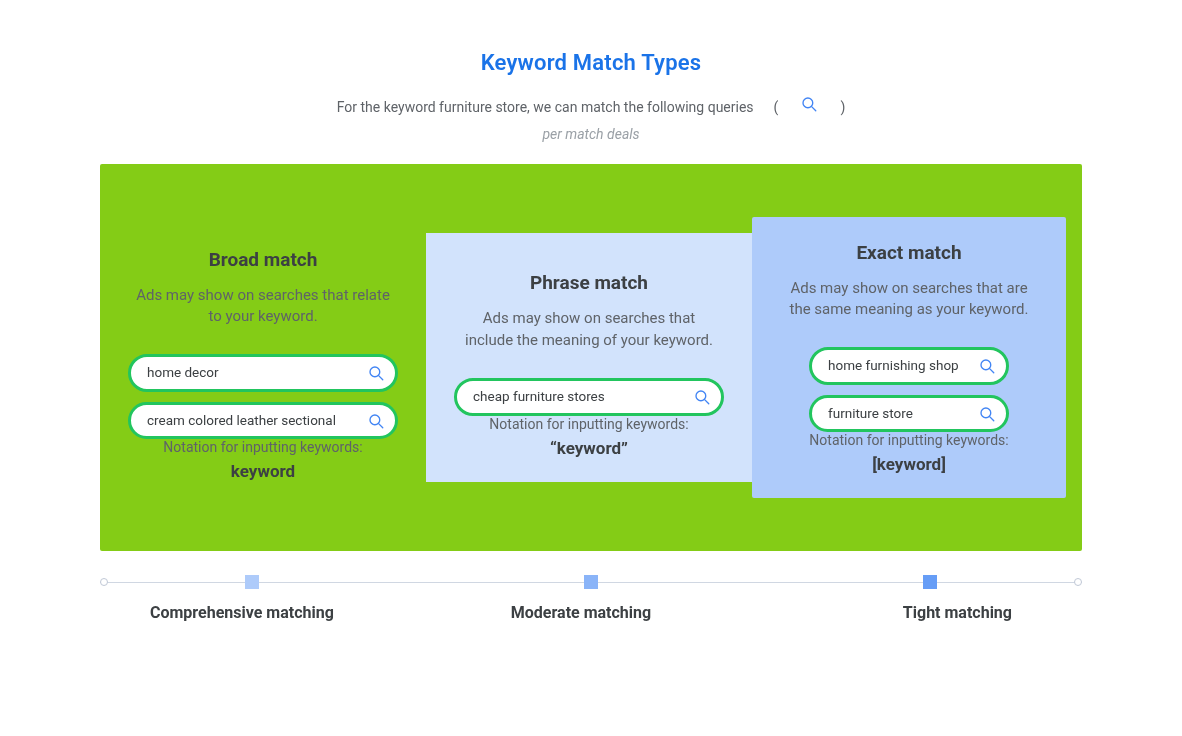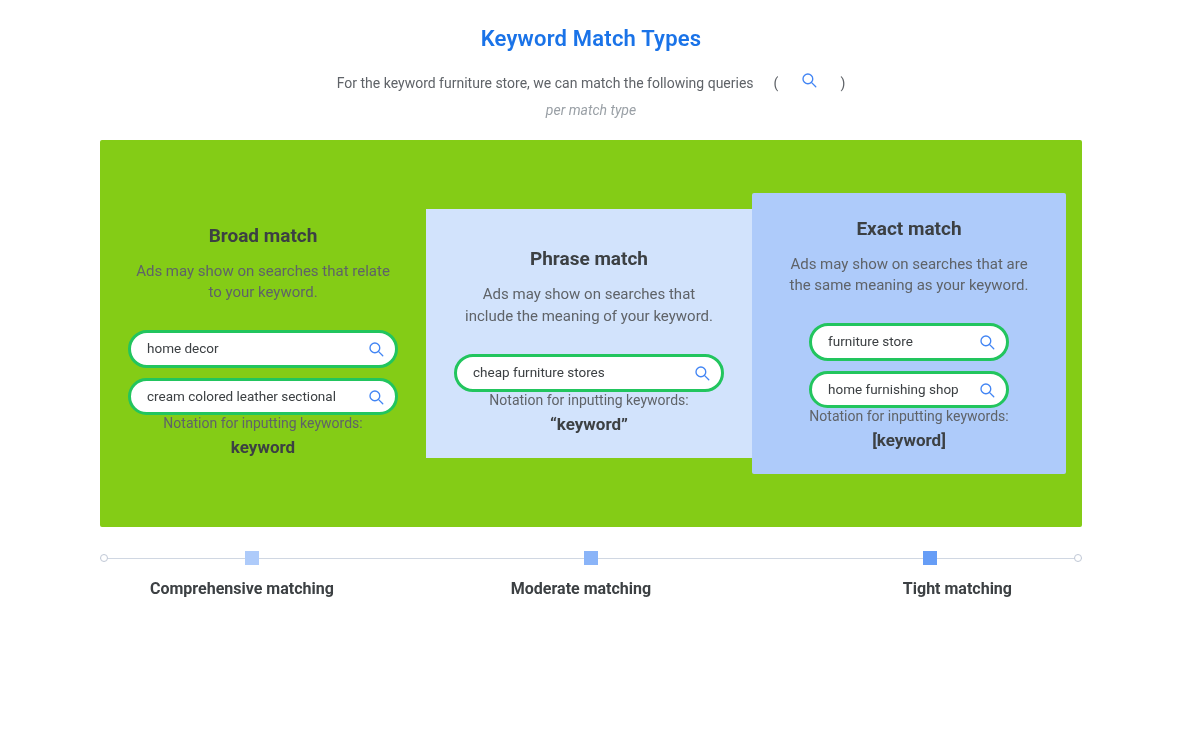--- a/index.html
+++ b/index.html
@@ -1,17 +1,17 @@
 <!DOCTYPE html>
 <html><head>
 <meta charset="utf-8">
 <style>
   * { box-sizing: border-box; margin: 0; padding: 0; }
   html, body { width: 1182px; height: 736px; font-family: -apple-system, BlinkMacSystemFont, "Segoe UI", Roboto, Helvetica, Arial, sans-serif; background: #fff; color: #3c4043; }
-  .wrap { padding: 26px 40px 0 40px; }
+  .wrap { padding: 26px 40px 0 40px; margin-top: 24px; }
   .header { text-align: center; }
   .title { font-size: 22px; font-weight: 600; color: #1a73e8; letter-spacing: 0.2px; margin-bottom: 18px; }
   .subtitle { font-size: 14px; color: #5f6368; display: inline-flex; align-items: flex-end; gap: 20px; }
   .subtitle .paren { color: #5f6368; }
   .sub-icon { display: inline-flex; width: 22px; height: 22px; align-items: center; justify-content: center; }
   .per { font-size: 14px; color: #9aa0a6; font-style: italic; margin-top: 10px; }
   .panel { margin: 22px 60px 0 60px; background: #84cc16; border-radius: 2px; display: flex; height: 387px; position: relative; align-items: center; }
   .col { flex: 1 1 0; padding: 30px 28px 24px 28px; display: flex; flex-direction: column; align-items: center; }
   .col.broad { }
   .col.phrase { background: #d2e3fc; }
@@ -51,21 +51,21 @@
       <span>For the keyword furniture store, we can match the following queries</span>
       <span class="paren">(</span>
       <span class="sub-icon">
         <svg class="mag" width="18" height="18" viewBox="0 0 24 24">
             <circle cx="10.5" cy="10.5" r="6.5"></circle>
             <line x1="15.5" y1="15.5" x2="21" y2="21"></line>
           </svg>
       </span>
       <span class="paren">)</span>
     </div>
-    <div class="per">per match type</div>
+    <div class="per">per match deals</div>
   </div>
 
   <div class="panel">
 
     <div class="col broad">
       <div class="col-title">Broad match</div>
       <div class="col-desc">Ads may show on searches that relate to your keyword.</div>
       <div class="queries">
         <div class="pill">
           <span>home decor</span>
@@ -104,28 +104,28 @@
         <div class="notation-label">Notation for inputting keywords:</div>
         <div class="notation-value">“keyword”</div>
       </div>
     </div>
 
     <div class="col exact">
       <div class="col-title">Exact match</div>
       <div class="col-desc">Ads may show on searches that are the same meaning as your keyword.</div>
       <div class="queries">
         <div class="pill">
-          <span>furniture store</span>
+          <span>home furnishing shop</span>
           <span class="pill-icon"><svg class="mag" width="18" height="18" viewBox="0 0 24 24">
                 <circle cx="10.5" cy="10.5" r="6.5"></circle>
                 <line x1="15.5" y1="15.5" x2="21" y2="21"></line>
               </svg></span>
         </div>
         <div class="pill">
-          <span>home furnishing shop</span>
+          <span>furniture store</span>
           <span class="pill-icon"><svg class="mag" width="18" height="18" viewBox="0 0 24 24">
                 <circle cx="10.5" cy="10.5" r="6.5"></circle>
                 <line x1="15.5" y1="15.5" x2="21" y2="21"></line>
               </svg></span>
         </div>
       </div>
       <div class="notation-block">
         <div class="notation-label">Notation for inputting keywords:</div>
         <div class="notation-value">[keyword]</div>
       </div>

